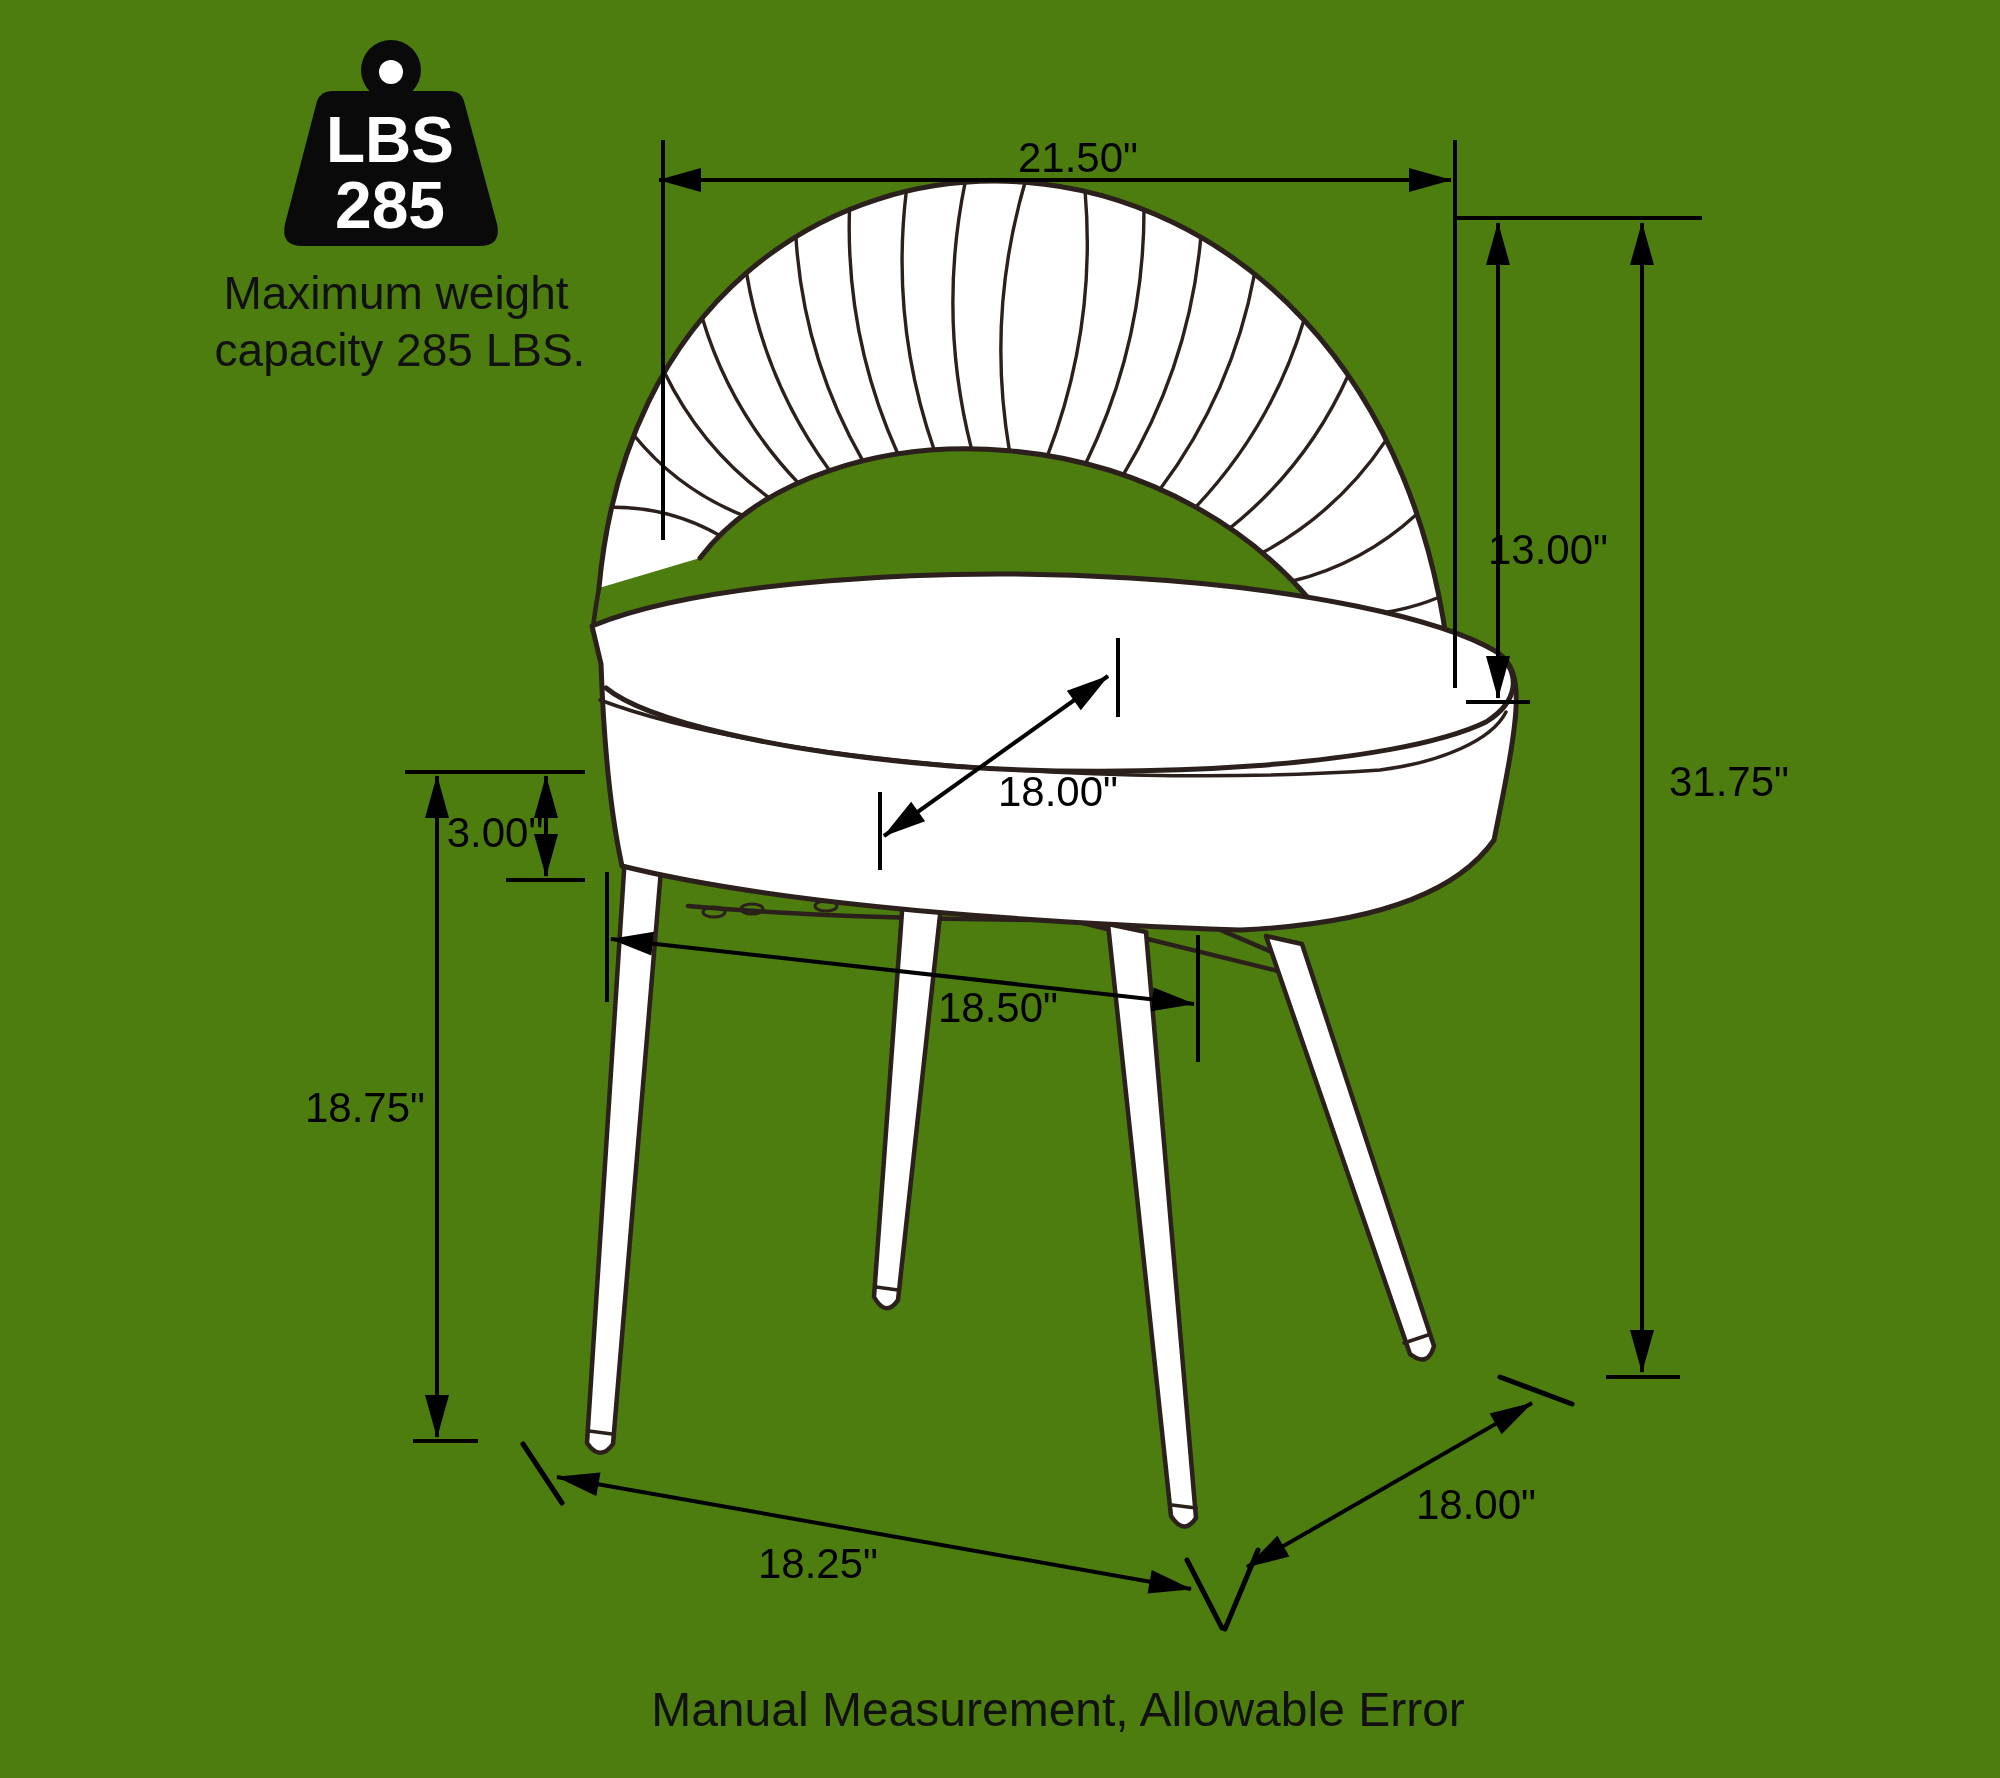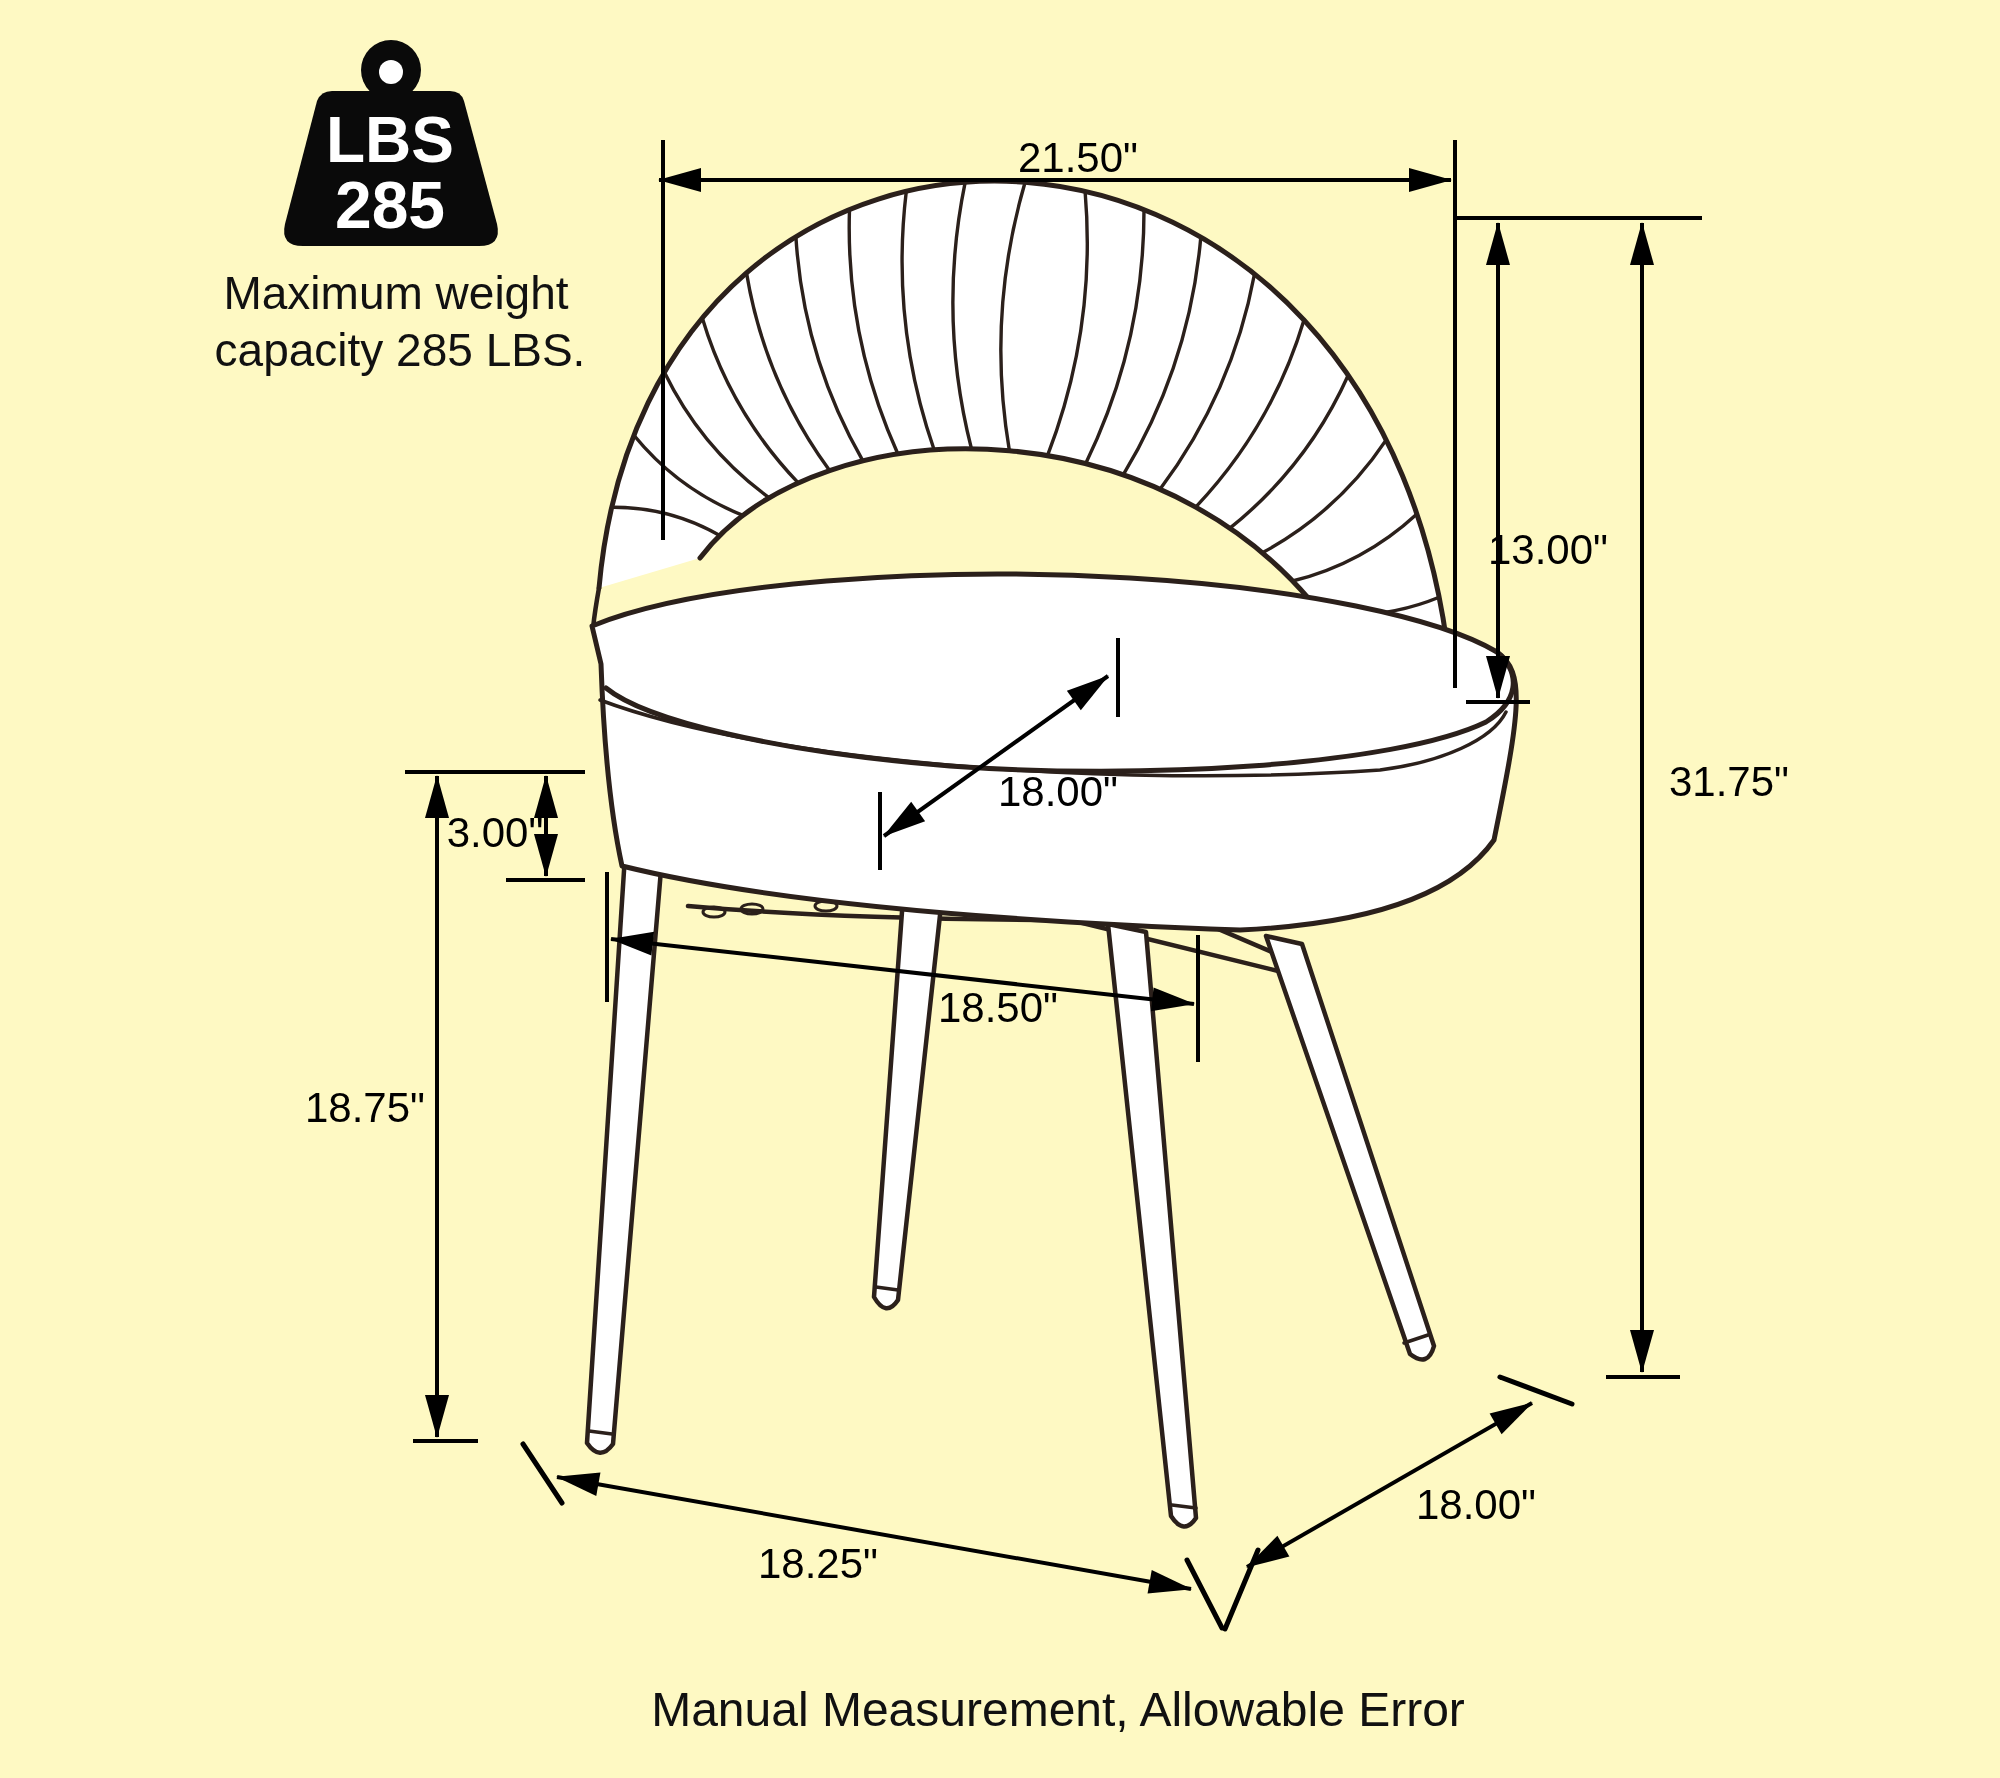--- a/index.html
+++ b/index.html
@@ -1,16 +1,16 @@
 <!DOCTYPE html>
 <html><head>
 <meta charset="utf-8">
 <style>
   html,body{margin:0;padding:0;background:#ffffff;}
-  .stage{position:relative;width:2000px;height:1778px;background:#fef9c3;overflow:hidden;
+  .stage{position:relative;width:2000px;height:1778px;background:#4d7c0f;overflow:hidden;
          font-family:"Liberation Sans", sans-serif;}
   svg{display:block;}
   .artline{stroke:#2b201b;stroke-width:4.5;fill:none;stroke-linecap:round;stroke-linejoin:round;}
   .artfill{stroke:#2b201b;stroke-width:4.5;fill:#ffffff;stroke-linejoin:round;}
   .rib{stroke:#2b201b;stroke-width:3.4;fill:none;stroke-linecap:round;}
   .dim{stroke:#000000;stroke-width:4;fill:none;}
   .tick{stroke:#000000;stroke-width:4;fill:none;}
   .slash{stroke:#000000;stroke-width:5;fill:none;stroke-linecap:round;}
   .dimtext{font-family:"Liberation Sans", sans-serif;font-size:42px;fill:#000000;}
   .badgetext{font-family:"Liberation Sans", sans-serif;font-weight:bold;fill:#ffffff;}

